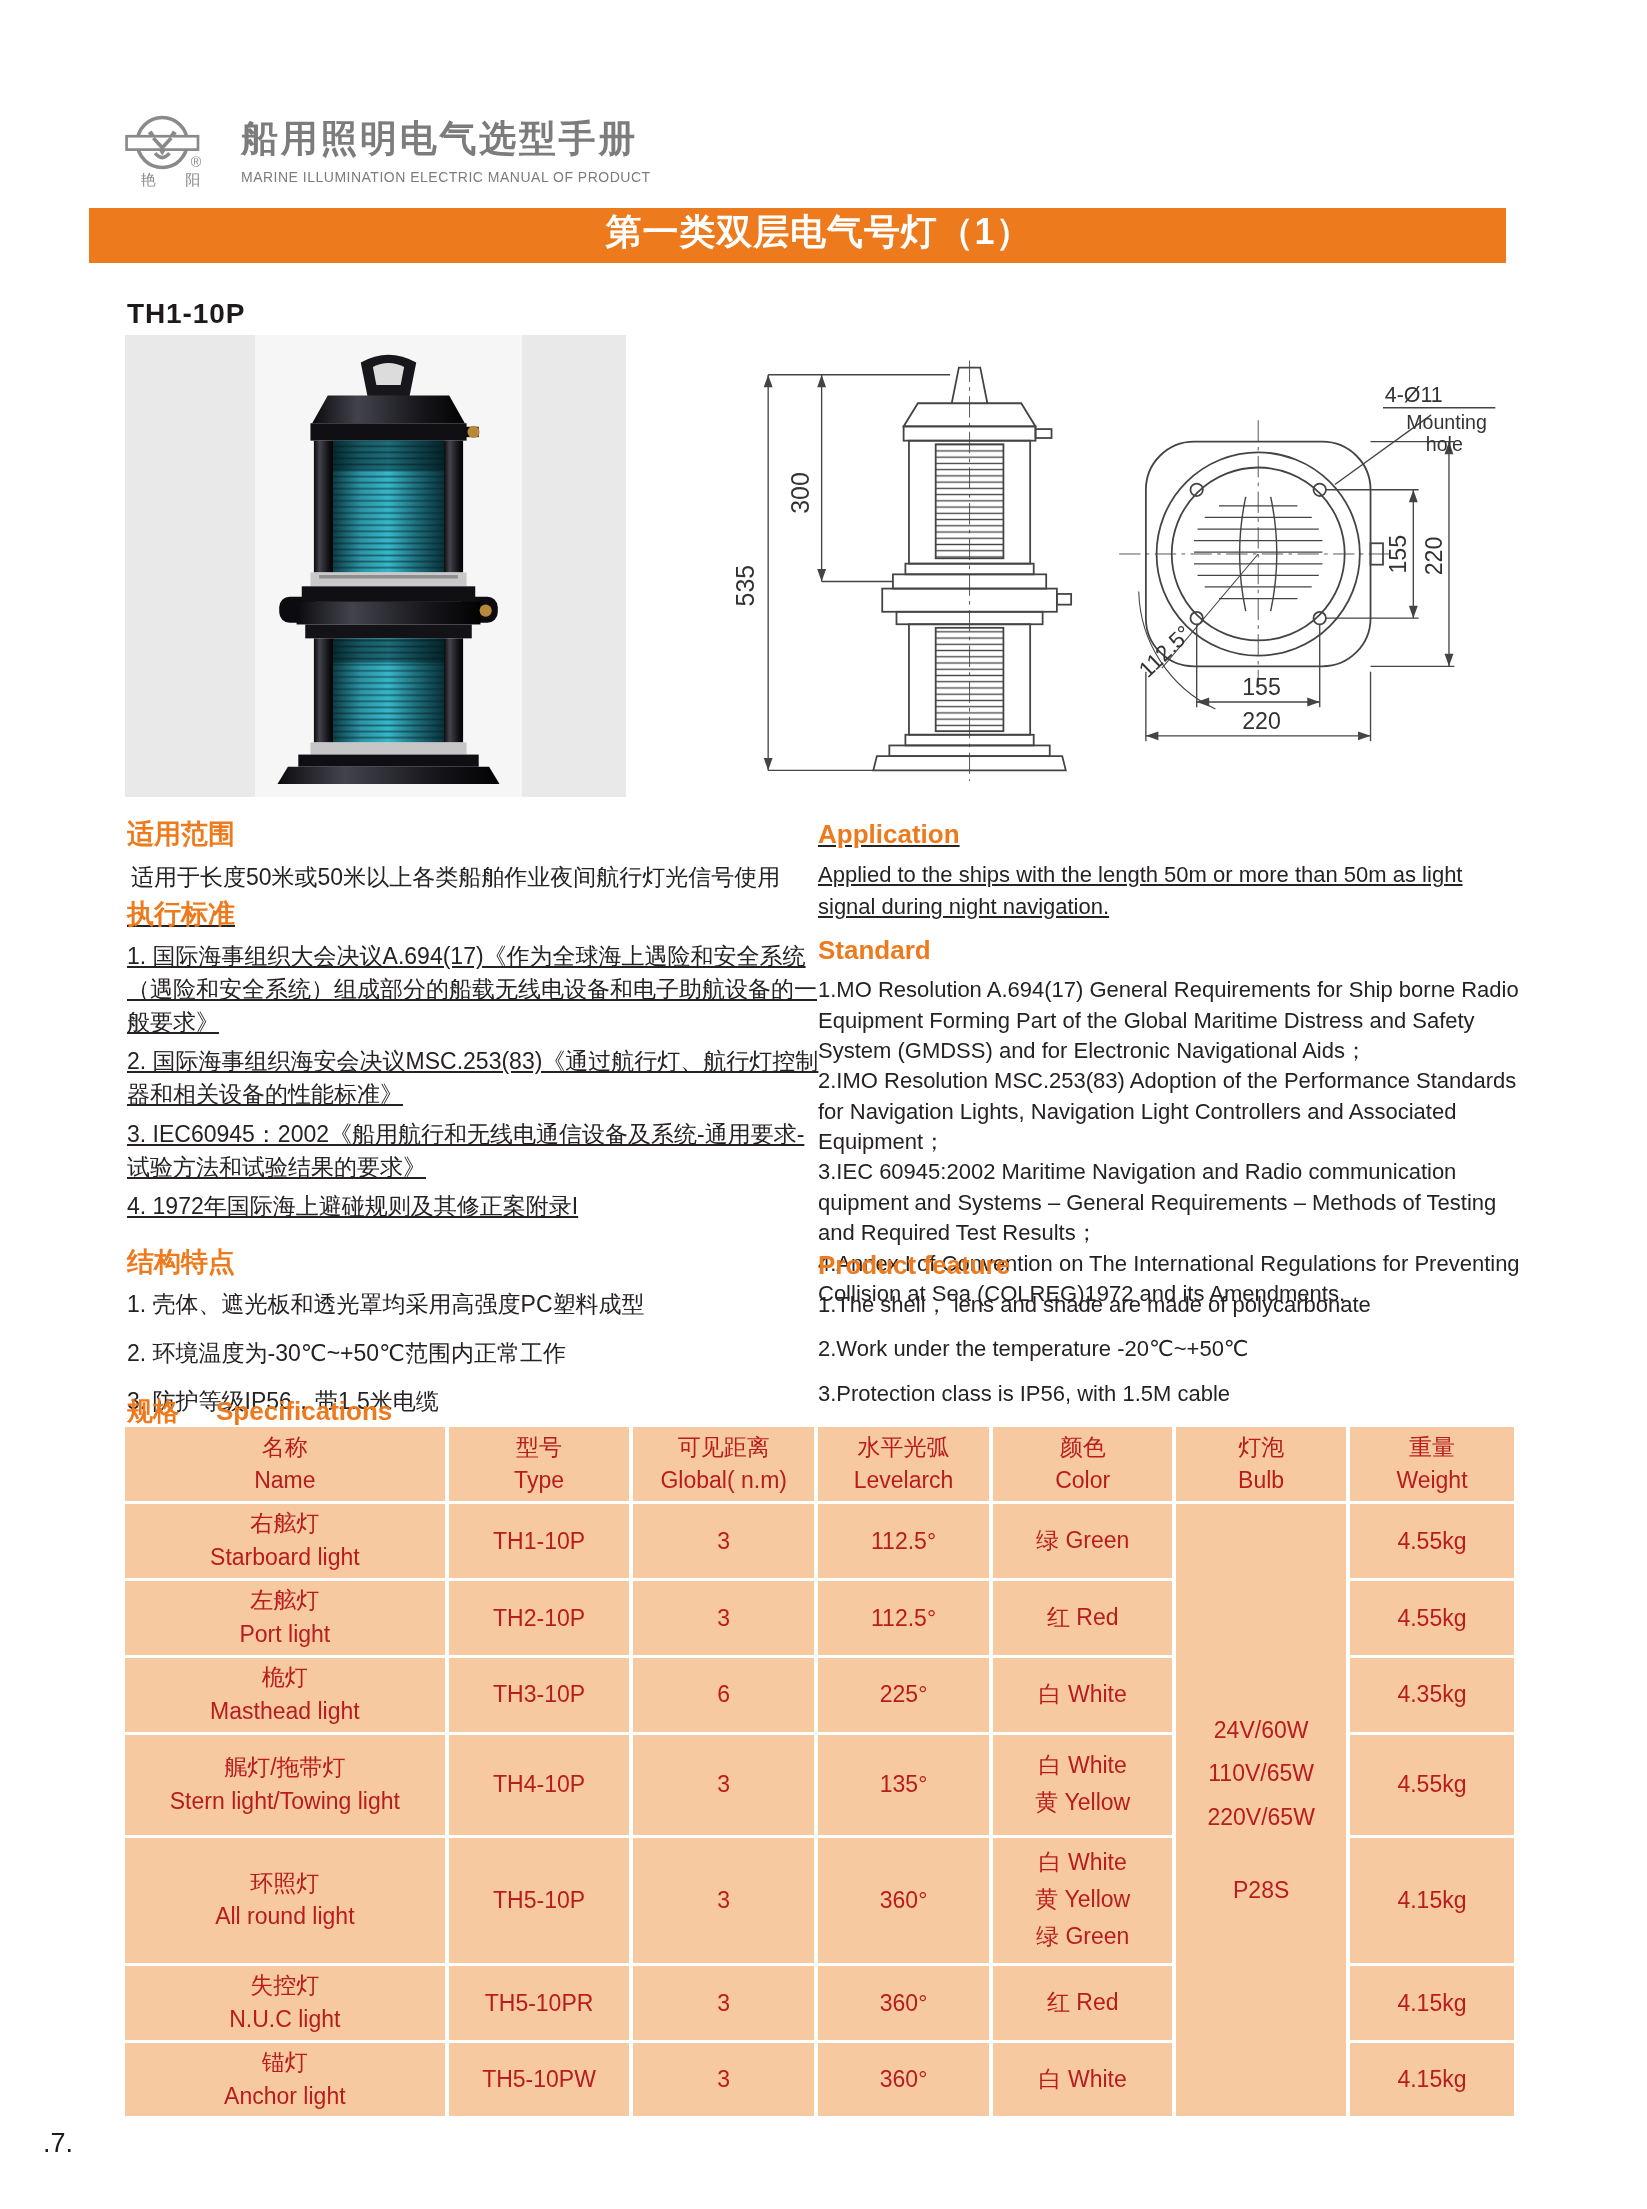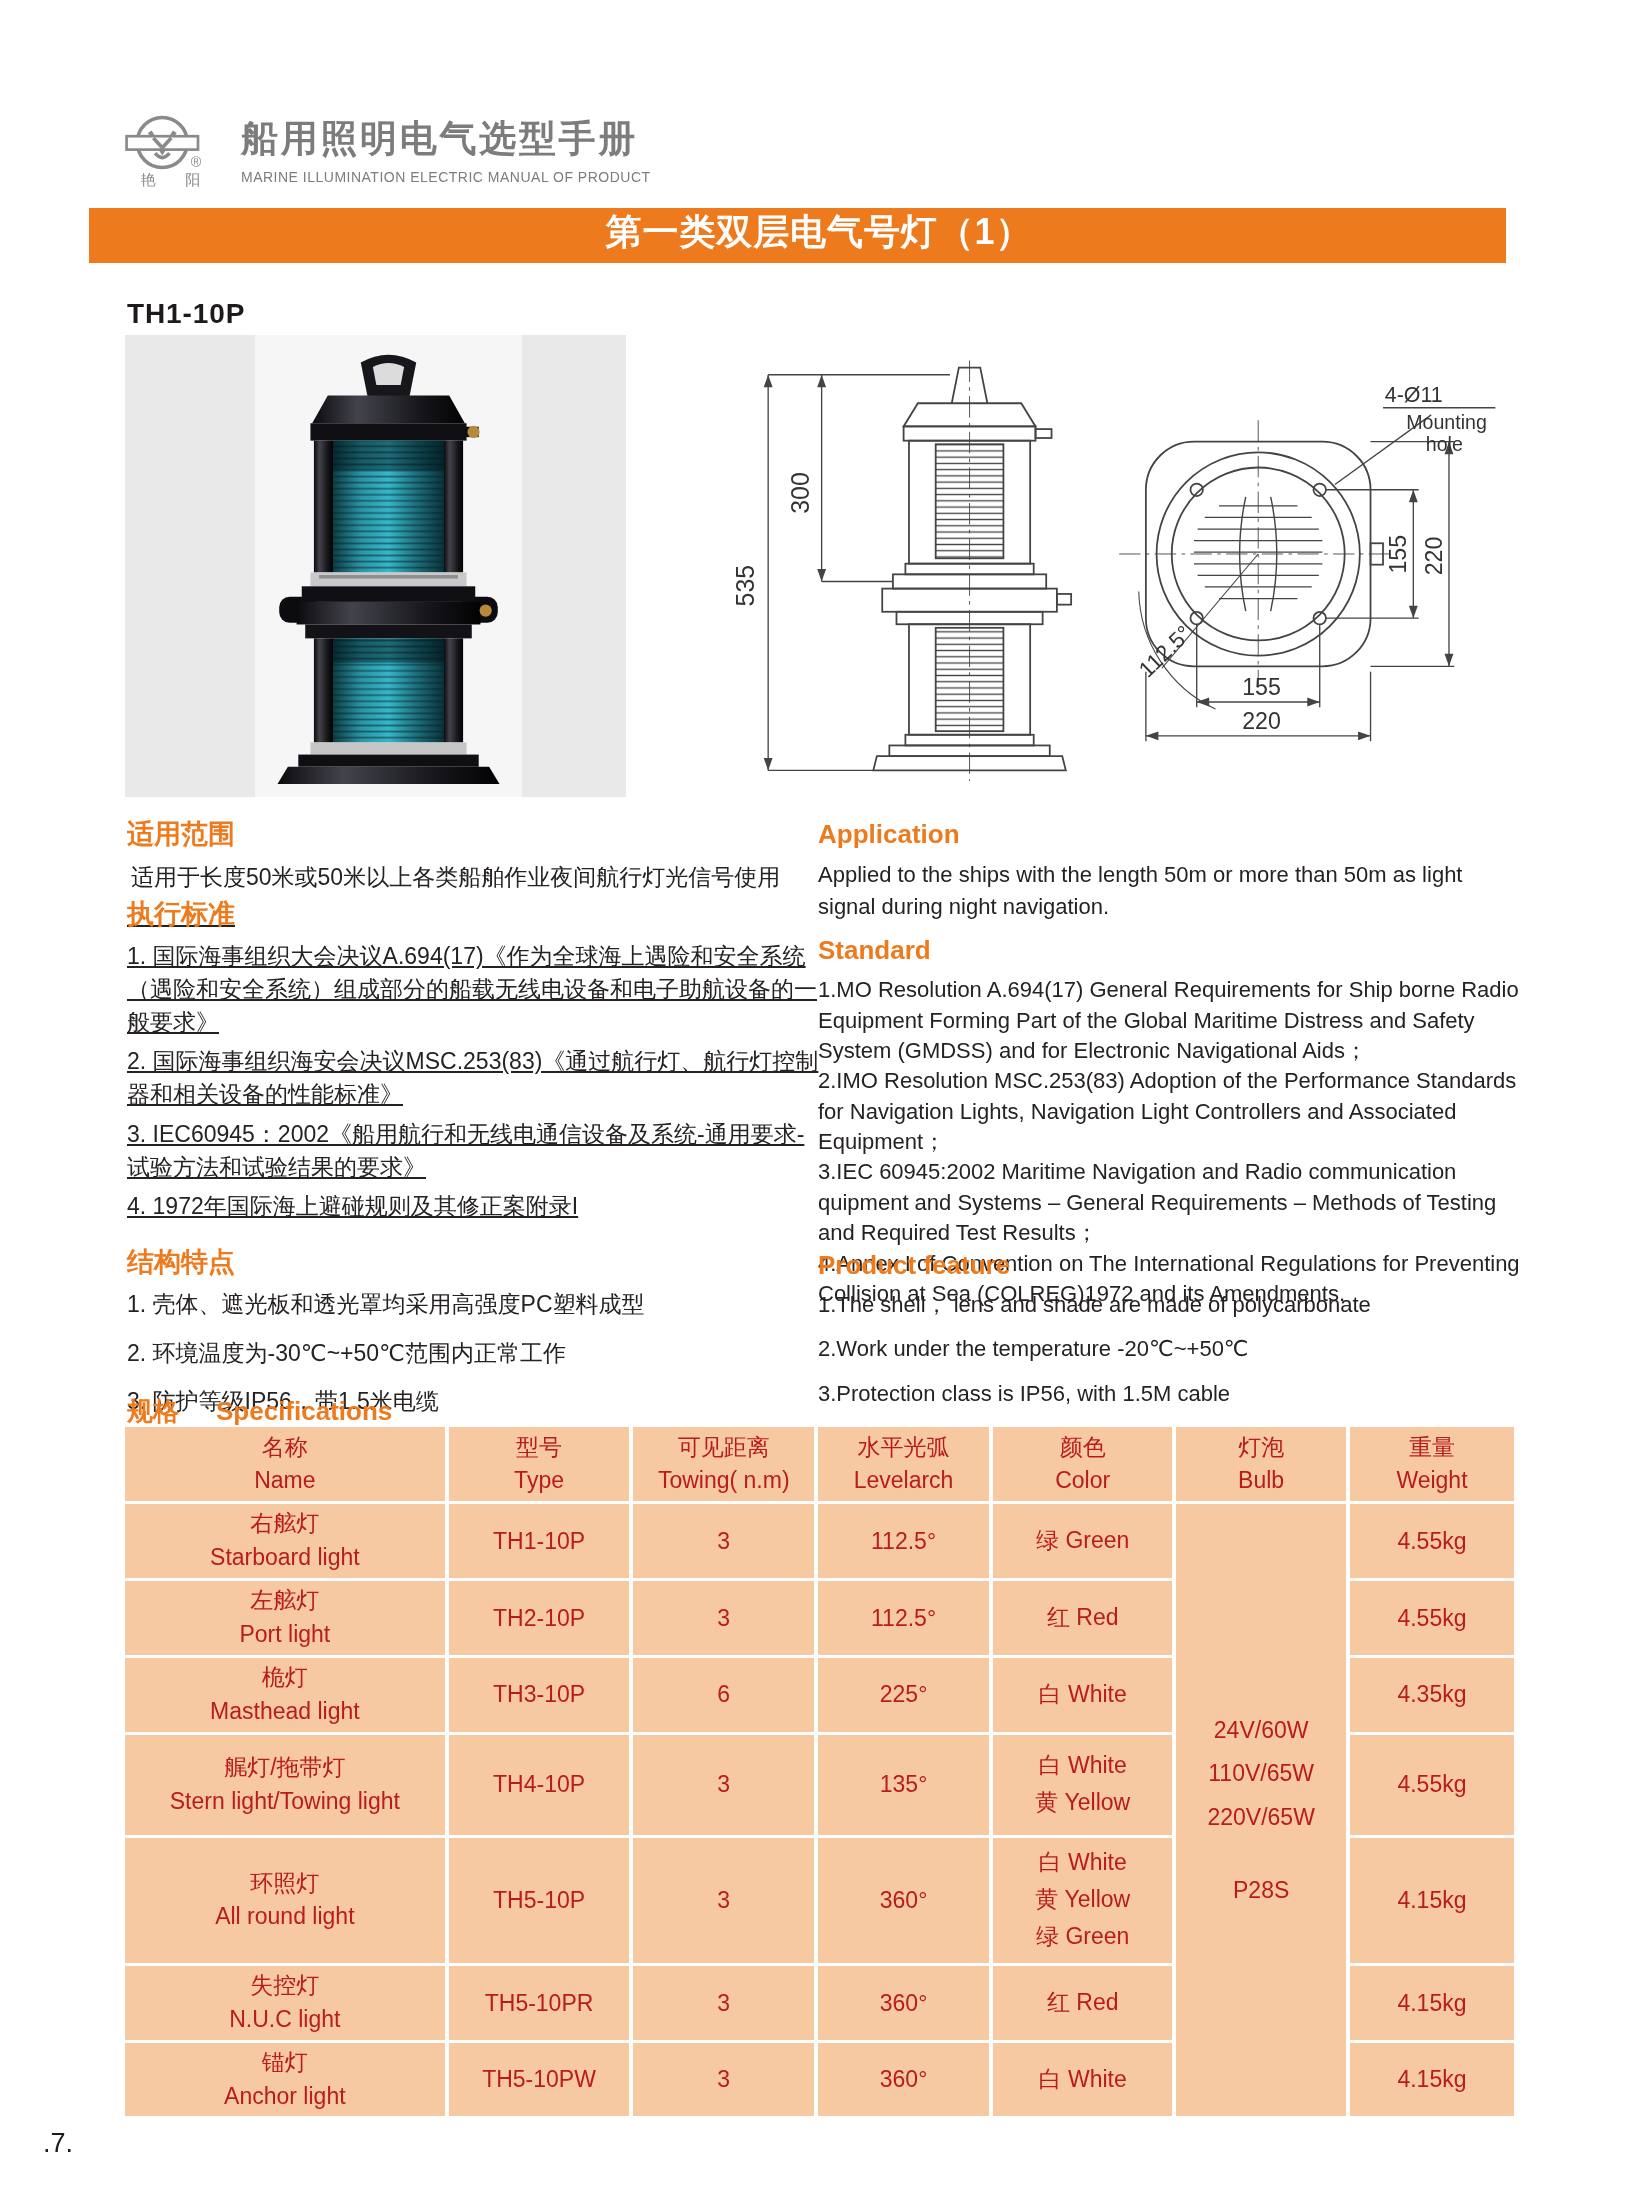--- a/index.html
+++ b/index.html
@@ -37,21 +37,21 @@
   .sec{position:absolute;}
   .sec-title{font-size:27px;font-weight:bold;color:var(--accent);margin:0 0 10.7px 0;line-height:1.1;}
   .sec-title.en{font-size:26px;}
   .zh-body{font-size:23px;line-height:1.5;margin:4px;}
   .zh-item{font-size:23px;line-height:1.42;margin:0 0 7.1px 0;}
   .zh-feat{font-size:23px;line-height:1.4;margin:0 0 16px 0;}
   .en-body{font-size:22px;line-height:1.42;margin:0;}
   .en-item{font-size:22px;line-height:1.38;margin:0;}
   .en-feat{font-size:22px;line-height:1.4;margin:0 0 13.4px 0;}
   .zh-scope{left:127px;top:820px;width:693px;}
-  .en-application{left:818px;top:820px;width:706px;}
+  .en-application{left:818px;top:820px;width:706px;text-decoration:underline;}
   .zh-standard{left:127px;top:900px;width:695px;text-decoration:underline;}
   .en-standard{left:818px;top:936px;width:708px;}
   .zh-feature{left:127px;top:1248px;width:693px;}
   .en-feature{left:818px;top:1251px;width:706px;}
 
   
   .spec-heading{position:absolute;left:127px;top:1394px;font-size:26px;font-weight:bold;color:var(--accent);}
   .spec-heading .spec-en{margin-left:37px;}
   .spec-table{position:absolute;left:121px;top:1424px;width:1397px;border-collapse:separate;border-spacing:4.5px 3.6px;table-layout:fixed;}
   .spec-table td,.spec-table th{background:var(--cell);text-align:center;vertical-align:middle;
@@ -307,21 +307,21 @@
       <th class="hdr">
             <div>名称</div>
             <div>Name</div>
           </th>
       <th class="hdr">
             <div>型号</div>
             <div>Type</div>
           </th>
       <th class="hdr">
             <div>可见距离</div>
-            <div>Towing( n.m)</div>
+            <div>Global( n.m)</div>
           </th>
       <th class="hdr">
             <div>水平光弧</div>
             <div>Levelarch</div>
           </th>
       <th class="hdr">
             <div>颜色</div>
             <div>Color</div>
           </th>
       <th class="hdr">

